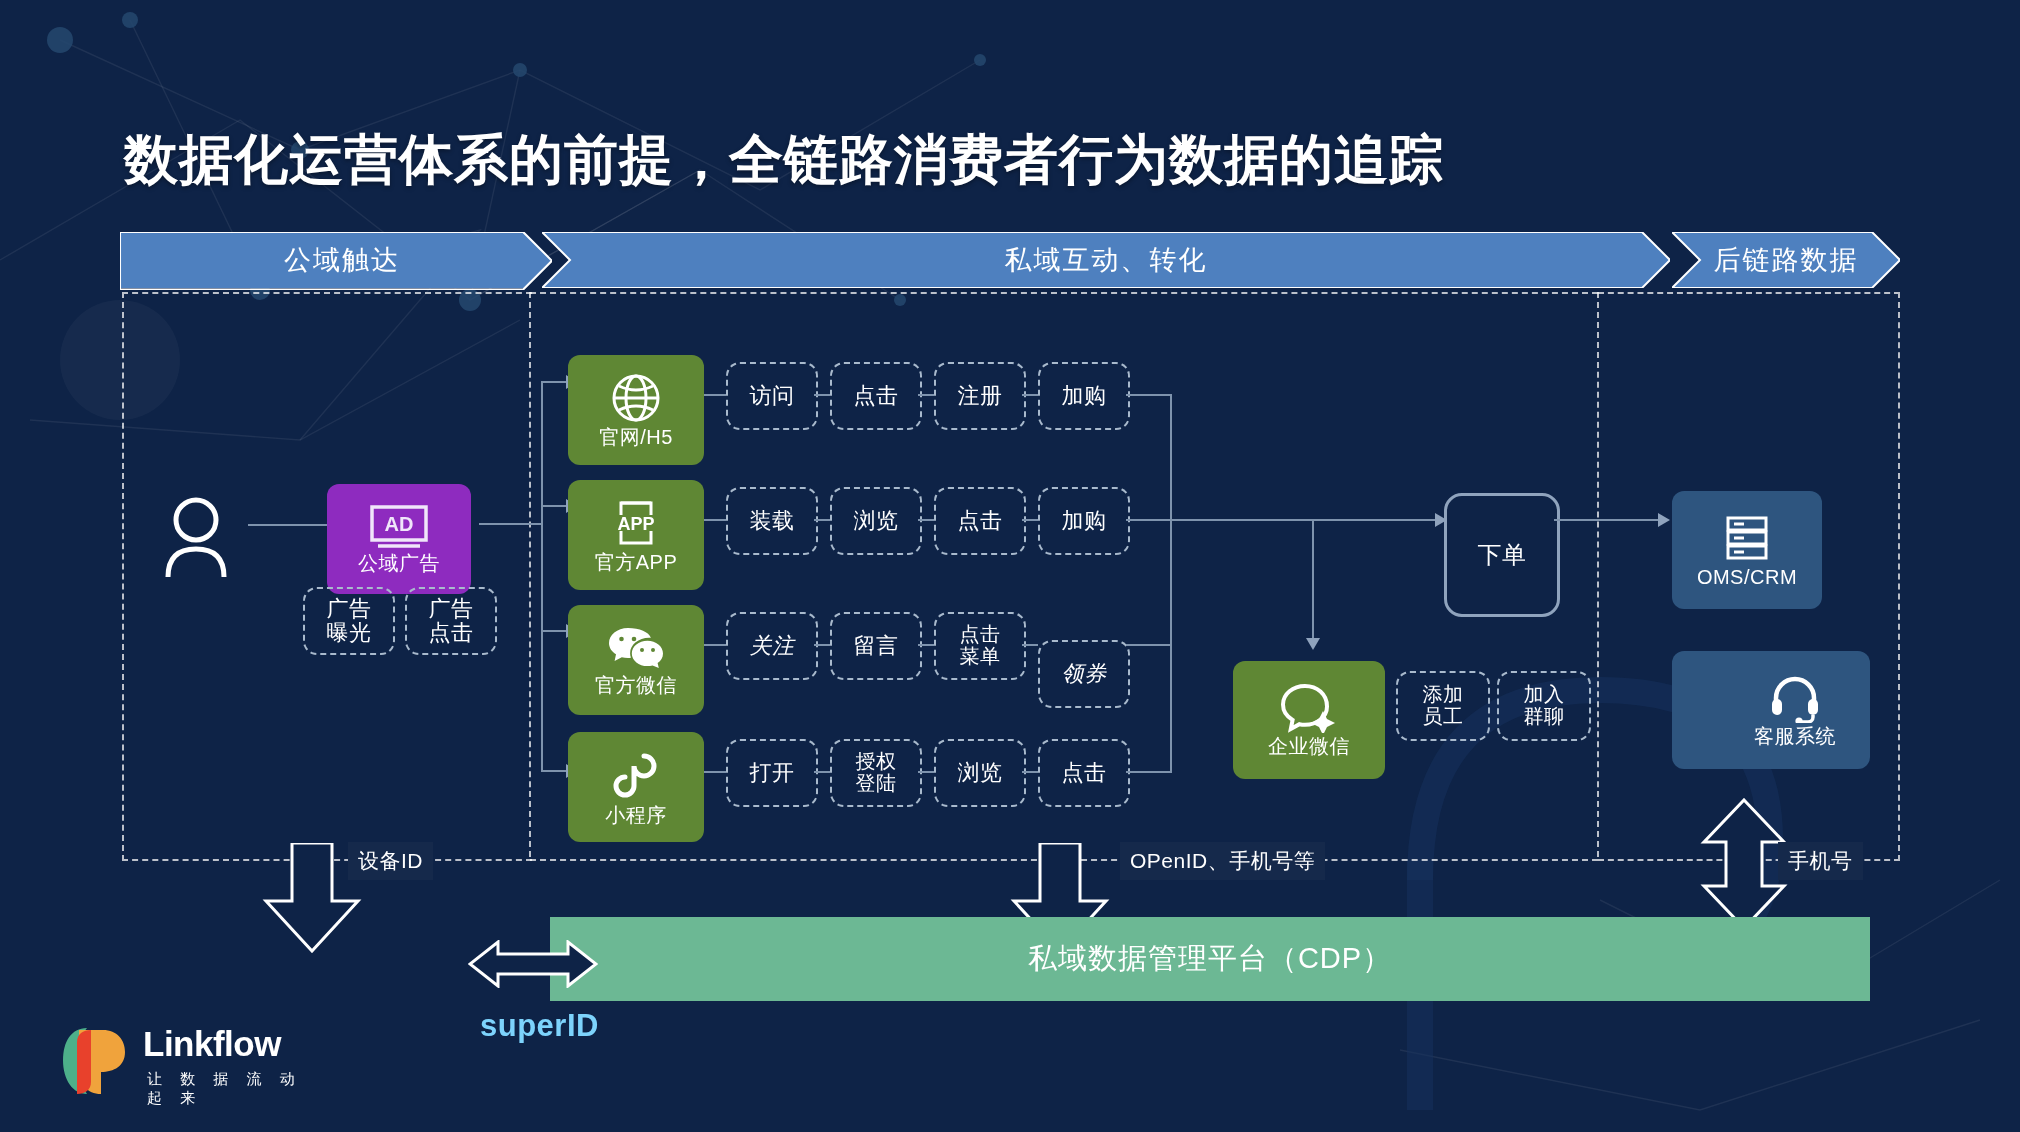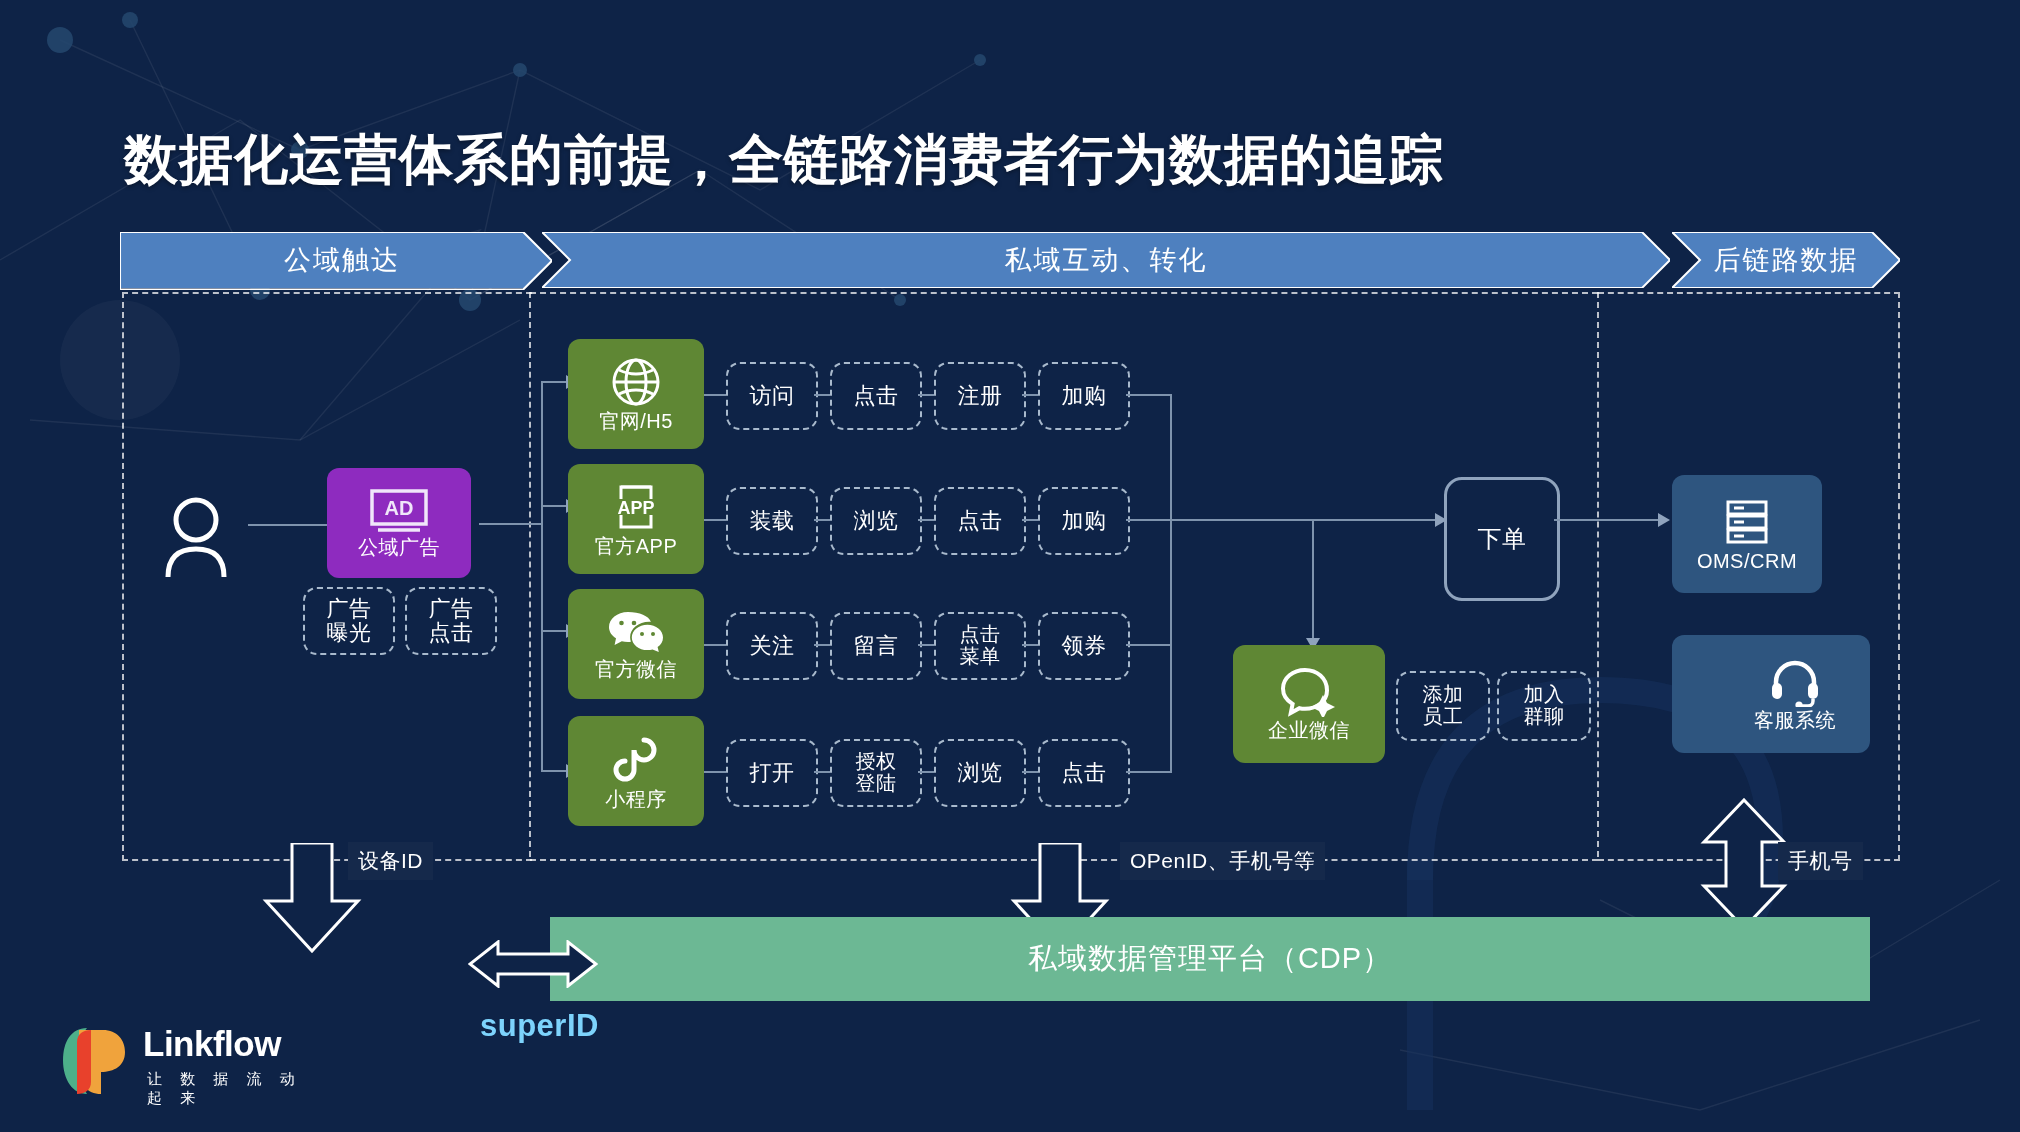--- a/index.html
+++ b/index.html
@@ -38,21 +38,21 @@
   .c3 .chev-fill{clip-path:polygon(0 0, calc(100% - 28px) 0, 100% 50%, calc(100% - 28px) 100%, 0 100%, 28px 50%);}
   .chev-outline{position:absolute;inset:0;z-index:2;}
 
   
   .region{position:absolute;border:2px dashed rgba(255,255,255,.72);}
 
   
   .node{
     position:absolute;border-radius:12px;
     display:flex;flex-direction:column;align-items:center;justify-content:center;
-    line-height:1.12;
+    line-height:1.12;margin-top:16px;
   }
   .node .lbl{font-size:20px;margin-top:2px;letter-spacing:.5px;}
   .node.green{background:#5f8734;}
   .node.purple{background:#8e2bbf;}
   .node.steel{background:#2e557f;}
   .node.outline{background:transparent;border:3px solid #8fa3bd;border-radius:18px;}
   .node.outline .lbl{font-size:24px;margin-top:0;}
 
   
   .chip{
@@ -254,34 +254,34 @@
       <path d="M21 4 C10 4 2 11 2 19 c0 4.6 2.7 8.7 7 11.3 L7.6 37 l7.2 -3.8 c1.9 .5 3.9 .8 6.2 .8 1 0 2 -.06 2.9 -.2 -.5 -1.5 -.8 -3 -.8 -4.6 0 -8.6 8.5 -15.5 19 -15.5 .6 0 1.2 0 1.8 .07 C41.9 8 32.5 4 21 4 z" fill="#fff"></path>
       <path d="M56 29.4 c0 -7 -7 -12.7 -15.6 -12.7 -8.6 0 -15.6 5.7 -15.6 12.7 0 7 7 12.7 15.6 12.7 1.8 0 3.6 -.25 5.2 -.7 L51.8 44 l-1.2 -5 c3.3 -2.2 5.4 -5.6 5.4 -9.6 z" fill="#fff"></path>
       <circle cx="14.5" cy="15" r="2.3" fill="#5f8734"></circle>
       <circle cx="27" cy="15" r="2.3" fill="#5f8734"></circle>
       <circle cx="35" cy="26" r="2" fill="#5f8734"></circle>
       <circle cx="46" cy="26" r="2" fill="#5f8734"></circle>
     </svg>
     <div class="lbl">官方微信</div>
   </div>
   <div class="ln h" style="left:704px;top:644px;width:22px;"></div>
-  <div class="chip" style="left:726px;top:612px;width:88px;height:64px;">
+  <div class="chip" style="left:726px;top:612px;width:88px;height:64px;font-style:italic;">
     <span style="white-space:pre-line;">关注</span>
   </div>
   <div class="ln h" style="left:814px;top:644px;width:16px;"></div>
   <div class="chip" style="left:830px;top:612px;width:88px;height:64px;">
     <span style="white-space:pre-line;">留言</span>
   </div>
   <div class="ln h" style="left:918px;top:644px;width:16px;"></div>
   <div class="chip sm" style="left:934px;top:612px;width:88px;height:64px;">
     <span style="white-space:pre-line;">点击
 菜单</span>
   </div>
   <div class="ln h" style="left:1022px;top:644px;width:16px;"></div>
-  <div class="chip" style="left:1038px;top:612px;width:88px;height:64px;">
+  <div class="chip" style="left:1038px;top:640px;width:88px;height:64px;font-style:italic;">
     <span style="white-space:pre-line;">领券</span>
   </div>
   <div class="ln h" style="left:1126px;top:644px;width:46px;"></div>
 
   <div class="node green" style="left:568px;top:716px;width:136px;height:110px;">
     <svg style="width:48px;height:54px;" viewBox="0 0 48 54">
       <path d="M32 8 a10 10 0 1 1 -10 10 L22 38 a9 9 0 1 1 -9 -9" fill="none" stroke="#fff" stroke-width="5" stroke-linecap="round"></path>
     </svg>
     <div class="lbl">小程序</div>
   </div>

